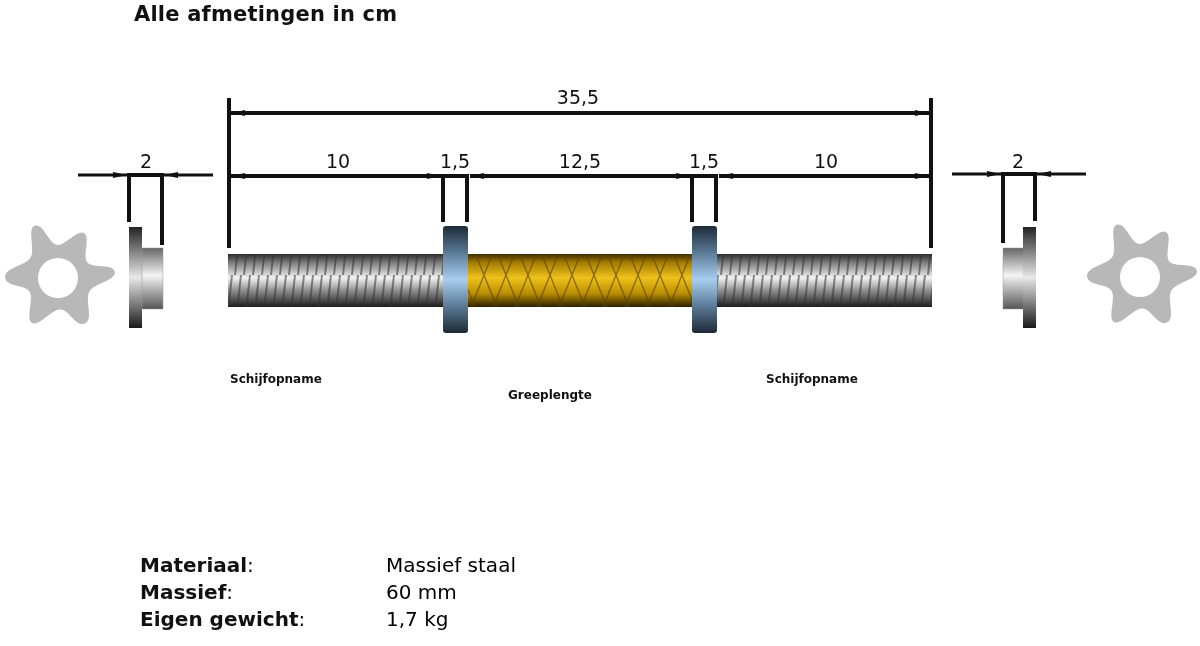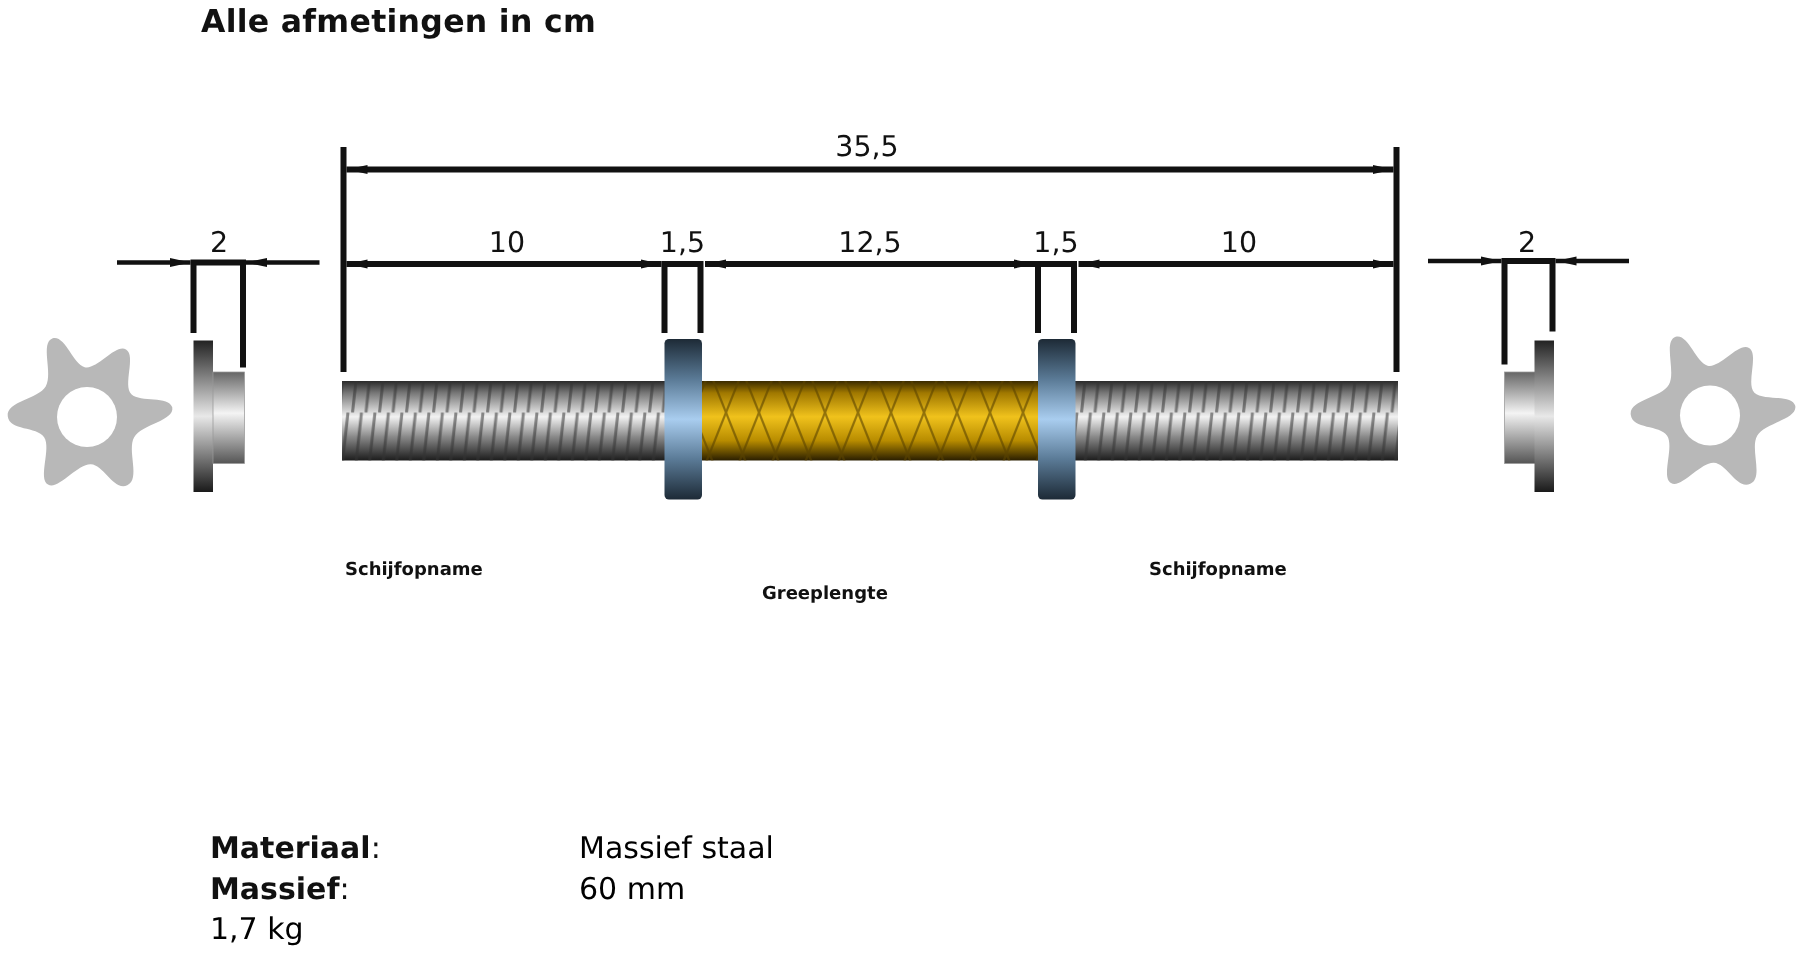--- a/index.html
+++ b/index.html
@@ -140,15 +140,16 @@
 <div class="specs">
   <div class="row">
     <div class="k"><span>Materiaal</span><span class="colon">:</span></div>
     <div class="v">Massief staal</div>
   </div>
   <div class="row">
     <div class="k"><span>Massief</span><span class="colon">:</span></div>
     <div class="v">60 mm</div>
   </div>
   <div class="row">
+    <div class="k"><span>Eigen gewicht</span><span class="colon">:</span></div>
     <div class="v">1,7 kg</div>
   </div>
 </div>
 
 </body></html>

